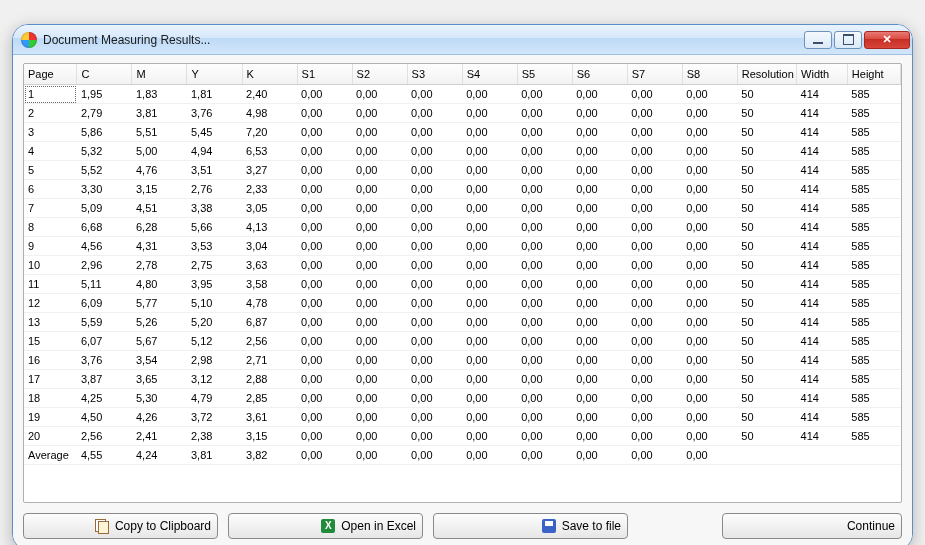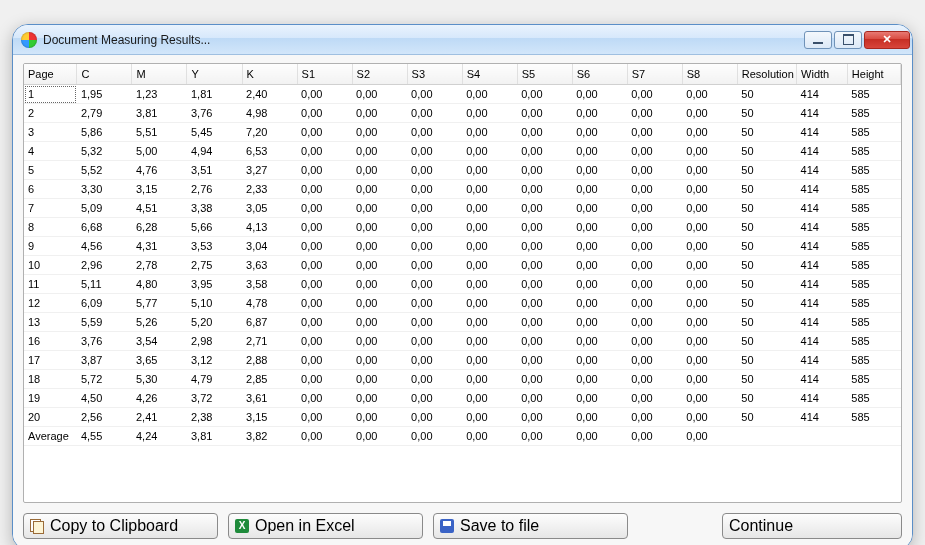--- a/index.html
+++ b/index.html
@@ -115,23 +115,23 @@
     gap: 10px;
     margin-top: 10px;
   }
   .btn {
     height: 26px;
     border: 1px solid #8a8a8a;
     border-radius: 4px;
     background: linear-gradient(#fdfdfd,#e6e6e6);
     display: flex;
     align-items: center;
-    justify-content: flex-start;
+    justify-content: flex-end;
     gap: 6px;
-    font-size: 16px;
+    font-size: 12px;
     color: #000;
     cursor: pointer;
     width: 195px;
   }
   .icon { width:14px; height:14px; display:inline-block; }
   .icon-copy { position:relative; }
   .icon-copy::before { content:""; position:absolute; left:0; top:0; width:9px; height:11px; border:1px solid #9a6b38; background:#fff; }
   .icon-copy::after  { content:""; position:absolute; left:3px; top:2px; width:9px; height:11px; border:1px solid #9a6b38; background:#fef5d6; }
   .icon-save { position:relative; }
   .icon-save::before { content:""; position:absolute; inset:0; background:#3a63c6; border-radius:2px; }
@@ -191,21 +191,21 @@
               <th>S8</th>
               <th>Resolution</th>
               <th>Width</th>
               <th>Height</th>
             </tr>
           </thead>
         <tbody id="body-rows">
             <tr>
               <td>1</td>
               <td>1,95</td>
-              <td>1,23</td>
+              <td>1,83</td>
               <td>1,81</td>
               <td>2,40</td>
               <td>0,00</td>
               <td>0,00</td>
               <td>0,00</td>
               <td>0,00</td>
               <td>0,00</td>
               <td>0,00</td>
               <td>0,00</td>
               <td>0,00</td>
@@ -423,20 +423,38 @@
               <td>0,00</td>
               <td>0,00</td>
               <td>0,00</td>
               <td>0,00</td>
               <td>0,00</td>
               <td>50</td>
               <td>414</td>
               <td>585</td>
             </tr>
             <tr>
+              <td>15</td>
+              <td>6,07</td>
+              <td>5,67</td>
+              <td>5,12</td>
+              <td>2,56</td>
+              <td>0,00</td>
+              <td>0,00</td>
+              <td>0,00</td>
+              <td>0,00</td>
+              <td>0,00</td>
+              <td>0,00</td>
+              <td>0,00</td>
+              <td>0,00</td>
+              <td>50</td>
+              <td>414</td>
+              <td>585</td>
+            </tr>
+            <tr>
               <td>16</td>
               <td>3,76</td>
               <td>3,54</td>
               <td>2,98</td>
               <td>2,71</td>
               <td>0,00</td>
               <td>0,00</td>
               <td>0,00</td>
               <td>0,00</td>
               <td>0,00</td>
@@ -460,21 +478,21 @@
               <td>0,00</td>
               <td>0,00</td>
               <td>0,00</td>
               <td>0,00</td>
               <td>50</td>
               <td>414</td>
               <td>585</td>
             </tr>
             <tr>
               <td>18</td>
-              <td>5,72</td>
+              <td>4,25</td>
               <td>5,30</td>
               <td>4,79</td>
               <td>2,85</td>
               <td>0,00</td>
               <td>0,00</td>
               <td>0,00</td>
               <td>0,00</td>
               <td>0,00</td>
               <td>0,00</td>
               <td>0,00</td>

